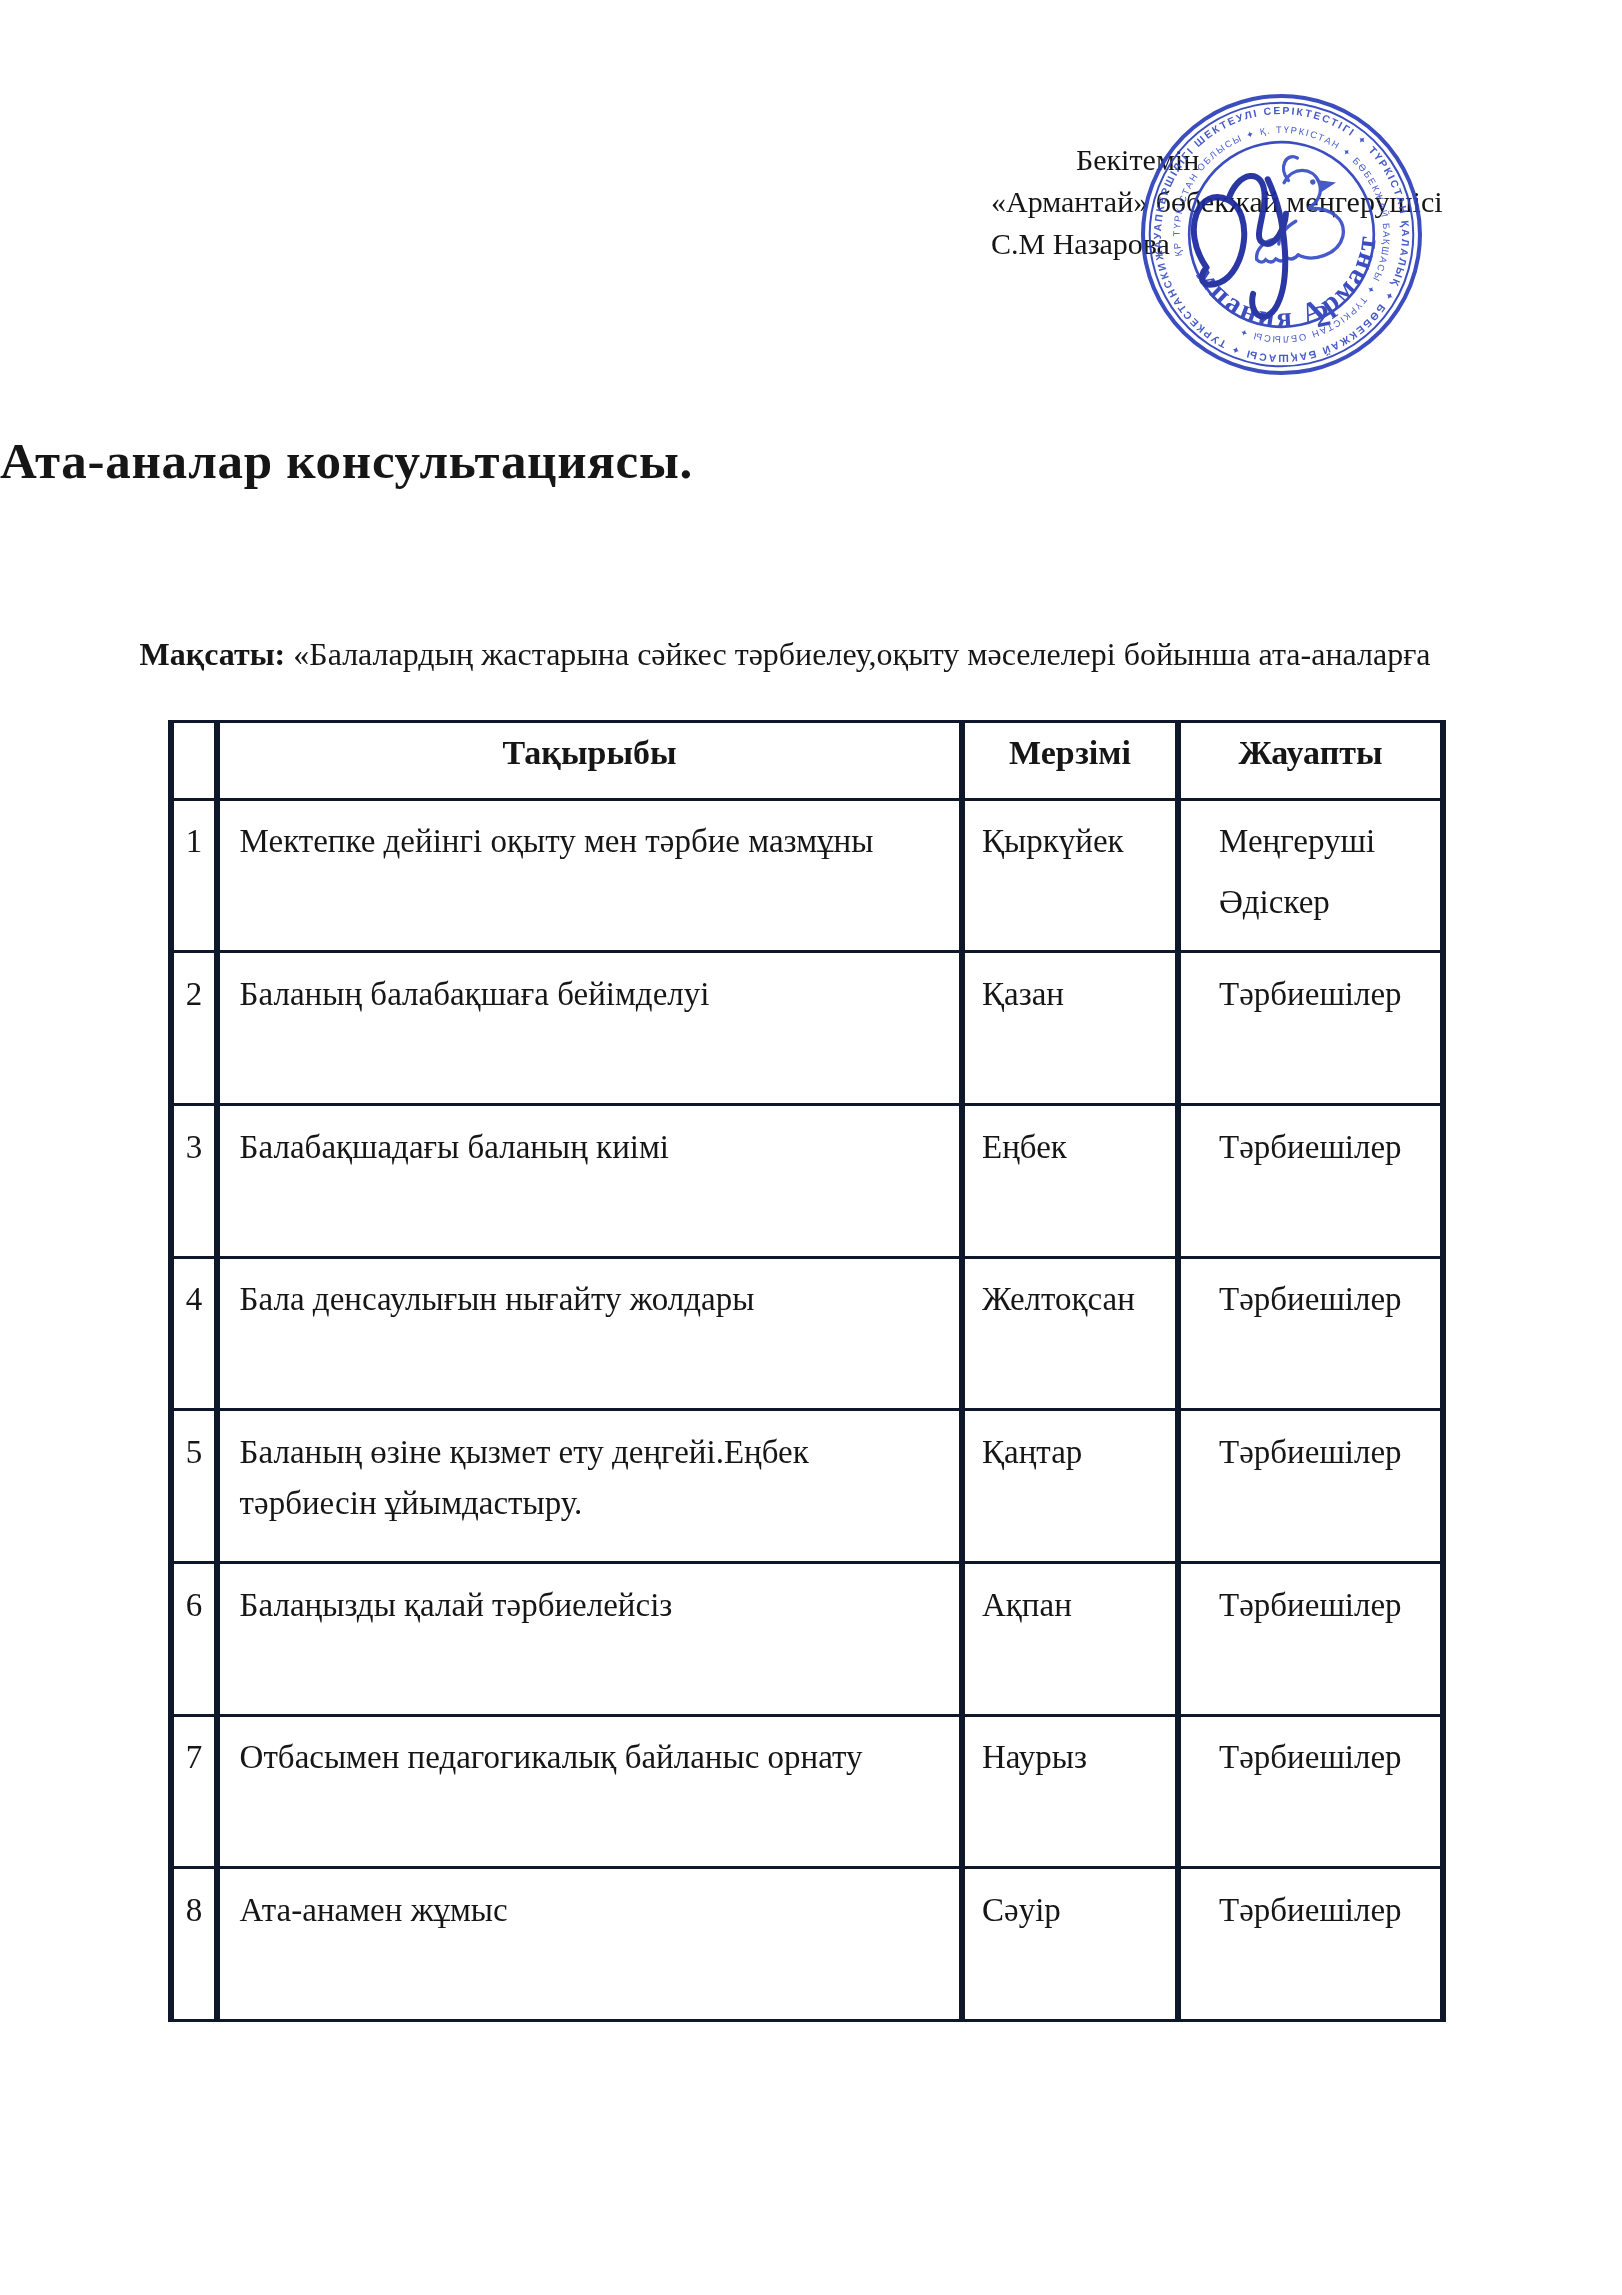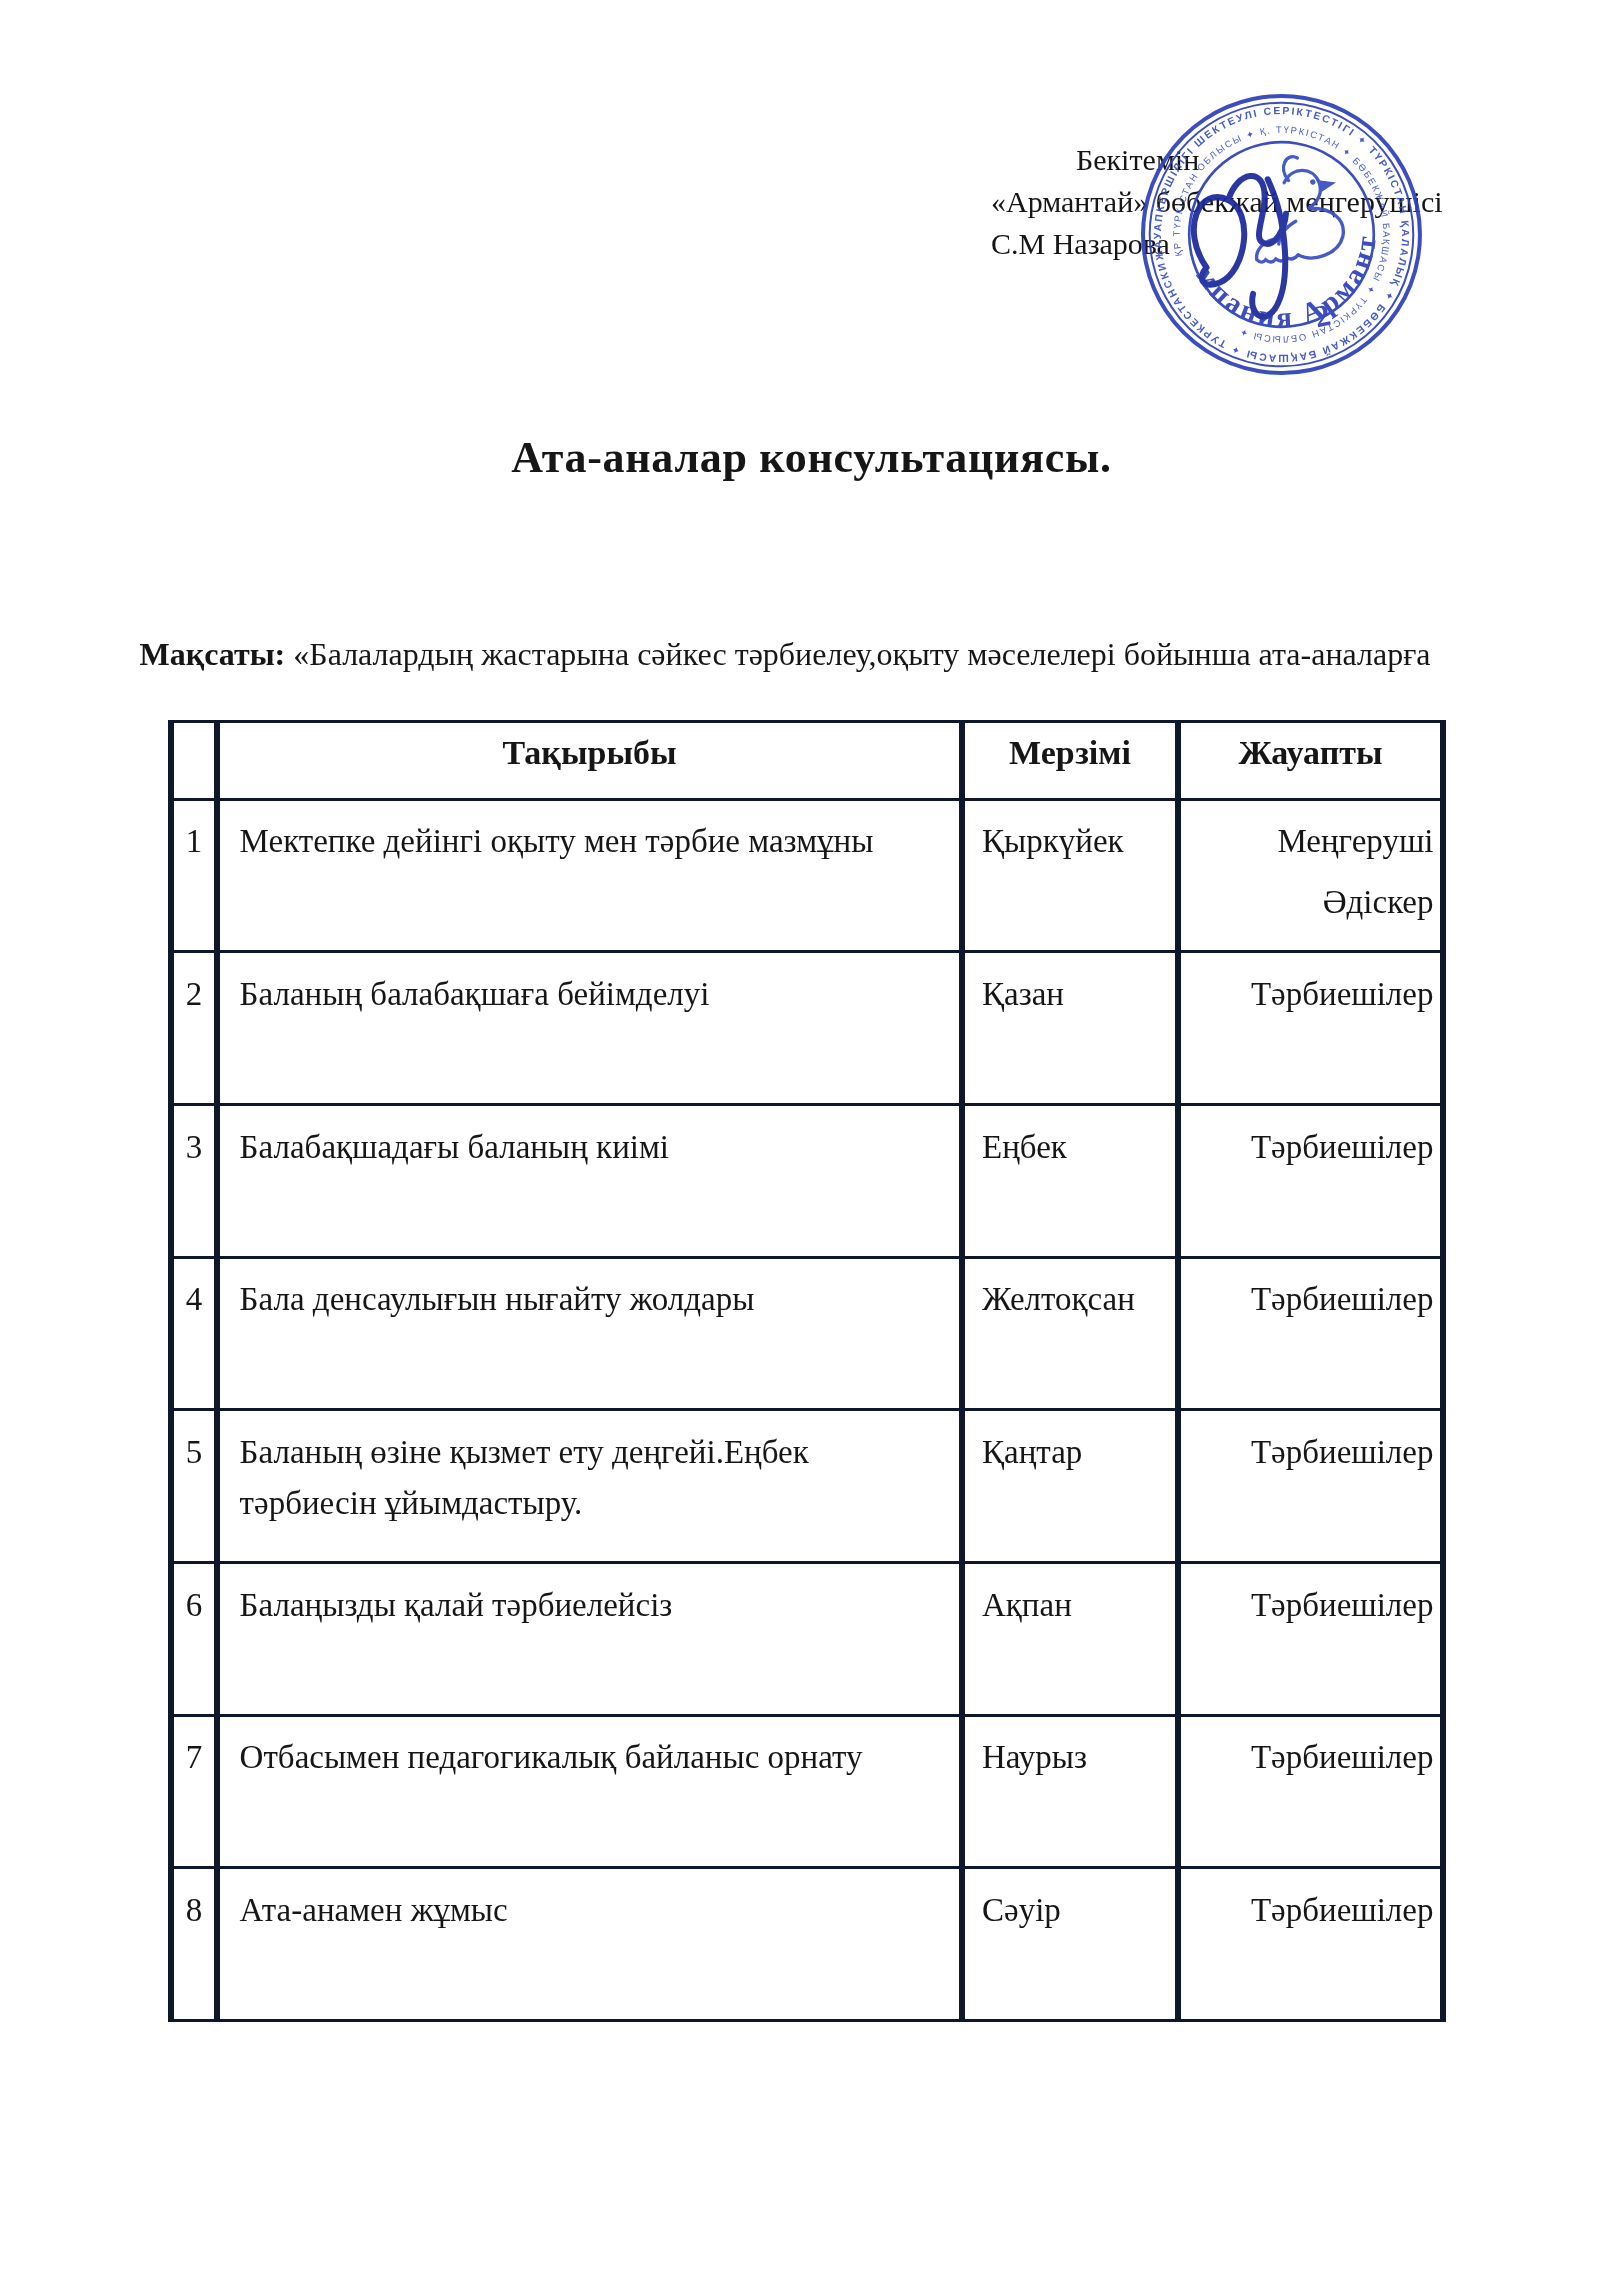--- a/index.html
+++ b/index.html
@@ -17,21 +17,21 @@
 
   
   .stamp-wrap { position: absolute; left: 1131px; top: 84px; width: 301px; height: 301px; transform: rotate(-12deg); opacity: 0.93; }
   .stamp-wrap svg { width: 100%; height: 100%; }
   .ring-text { font-family: "Liberation Sans", "DejaVu Sans", sans-serif; font-size: 15.5px; letter-spacing: 3px; fill: #3a4ec5; font-weight: bold; }
   .ring-text-2 { font-family: "Liberation Sans", "DejaVu Sans", sans-serif; font-size: 14px; letter-spacing: 2.5px; fill: #3a4ec5; }
   .company-arc { font-size: 43px; font-weight: bold; letter-spacing: 5px; fill: #2e41bb; font-family: "Liberation Serif", serif; }
   .stamp-number { font-size: 46px; font-weight: bold; fill: #2e41bb; font-family: "Liberation Serif", serif; }
 
   
-  .title { position: absolute; left: 0; right: 0; top: 432px; text-align: center; font-size: 44px; font-weight: bold; letter-spacing: 0.7px; }
+  .title { position: absolute; left: 0; right: 0; top: 432px; text-align: left; font-size: 51px; font-weight: bold; letter-spacing: 0.7px; }
 
   
   .purpose { position: absolute; left: 111px; right: 164px; top: 603px; font-size: 32px; line-height: 46px; text-align: center; margin-top: 28px; }
   .purpose .bold { font-weight: bold; }
 
   
   table.schedule { position: absolute; left: 168px; top: 720px; width: 1272px; border-collapse: collapse; table-layout: fixed; background: #fff; }
   table.schedule, table.schedule th, table.schedule td { border: 6px solid #0f172a; }
   table.schedule { border-width: 3.3px; }
   table.schedule th, table.schedule td { border-top-width: 3.3px; border-bottom-width: 3.3px; }
@@ -40,21 +40,21 @@
     font-size: 34px; font-weight: bold; text-align: center;
   }
   table.schedule td {
     height: 134px; vertical-align: top;
     font-size: 33px; line-height: 51px;
     overflow: hidden;
   }
   td.c-num  { text-align: center; padding: 15.7px 2.6px 0 2.6px; }
   td.c-topic{ padding: 15.7px 65px 0 19.6px; }
   td.c-term { padding: 15.7px 6.5px 0 17px; margin-left: 20px; }
-  td.c-resp { padding: 15.7px 6.5px 0 38px; text-align: right; }
+  td.c-resp { padding: 15.7px 6.5px 0 38px; }
   .resp-line + .resp-line { margin-top: 9.8px; }
 </style>
 </head>
 <body>
 
 <div class="page">
 
   <div class="approval">
     <div class="l1">Бекітемін</div>
     <div class="l2">«Армантай» бөбекжай меңгерушісі</div>

